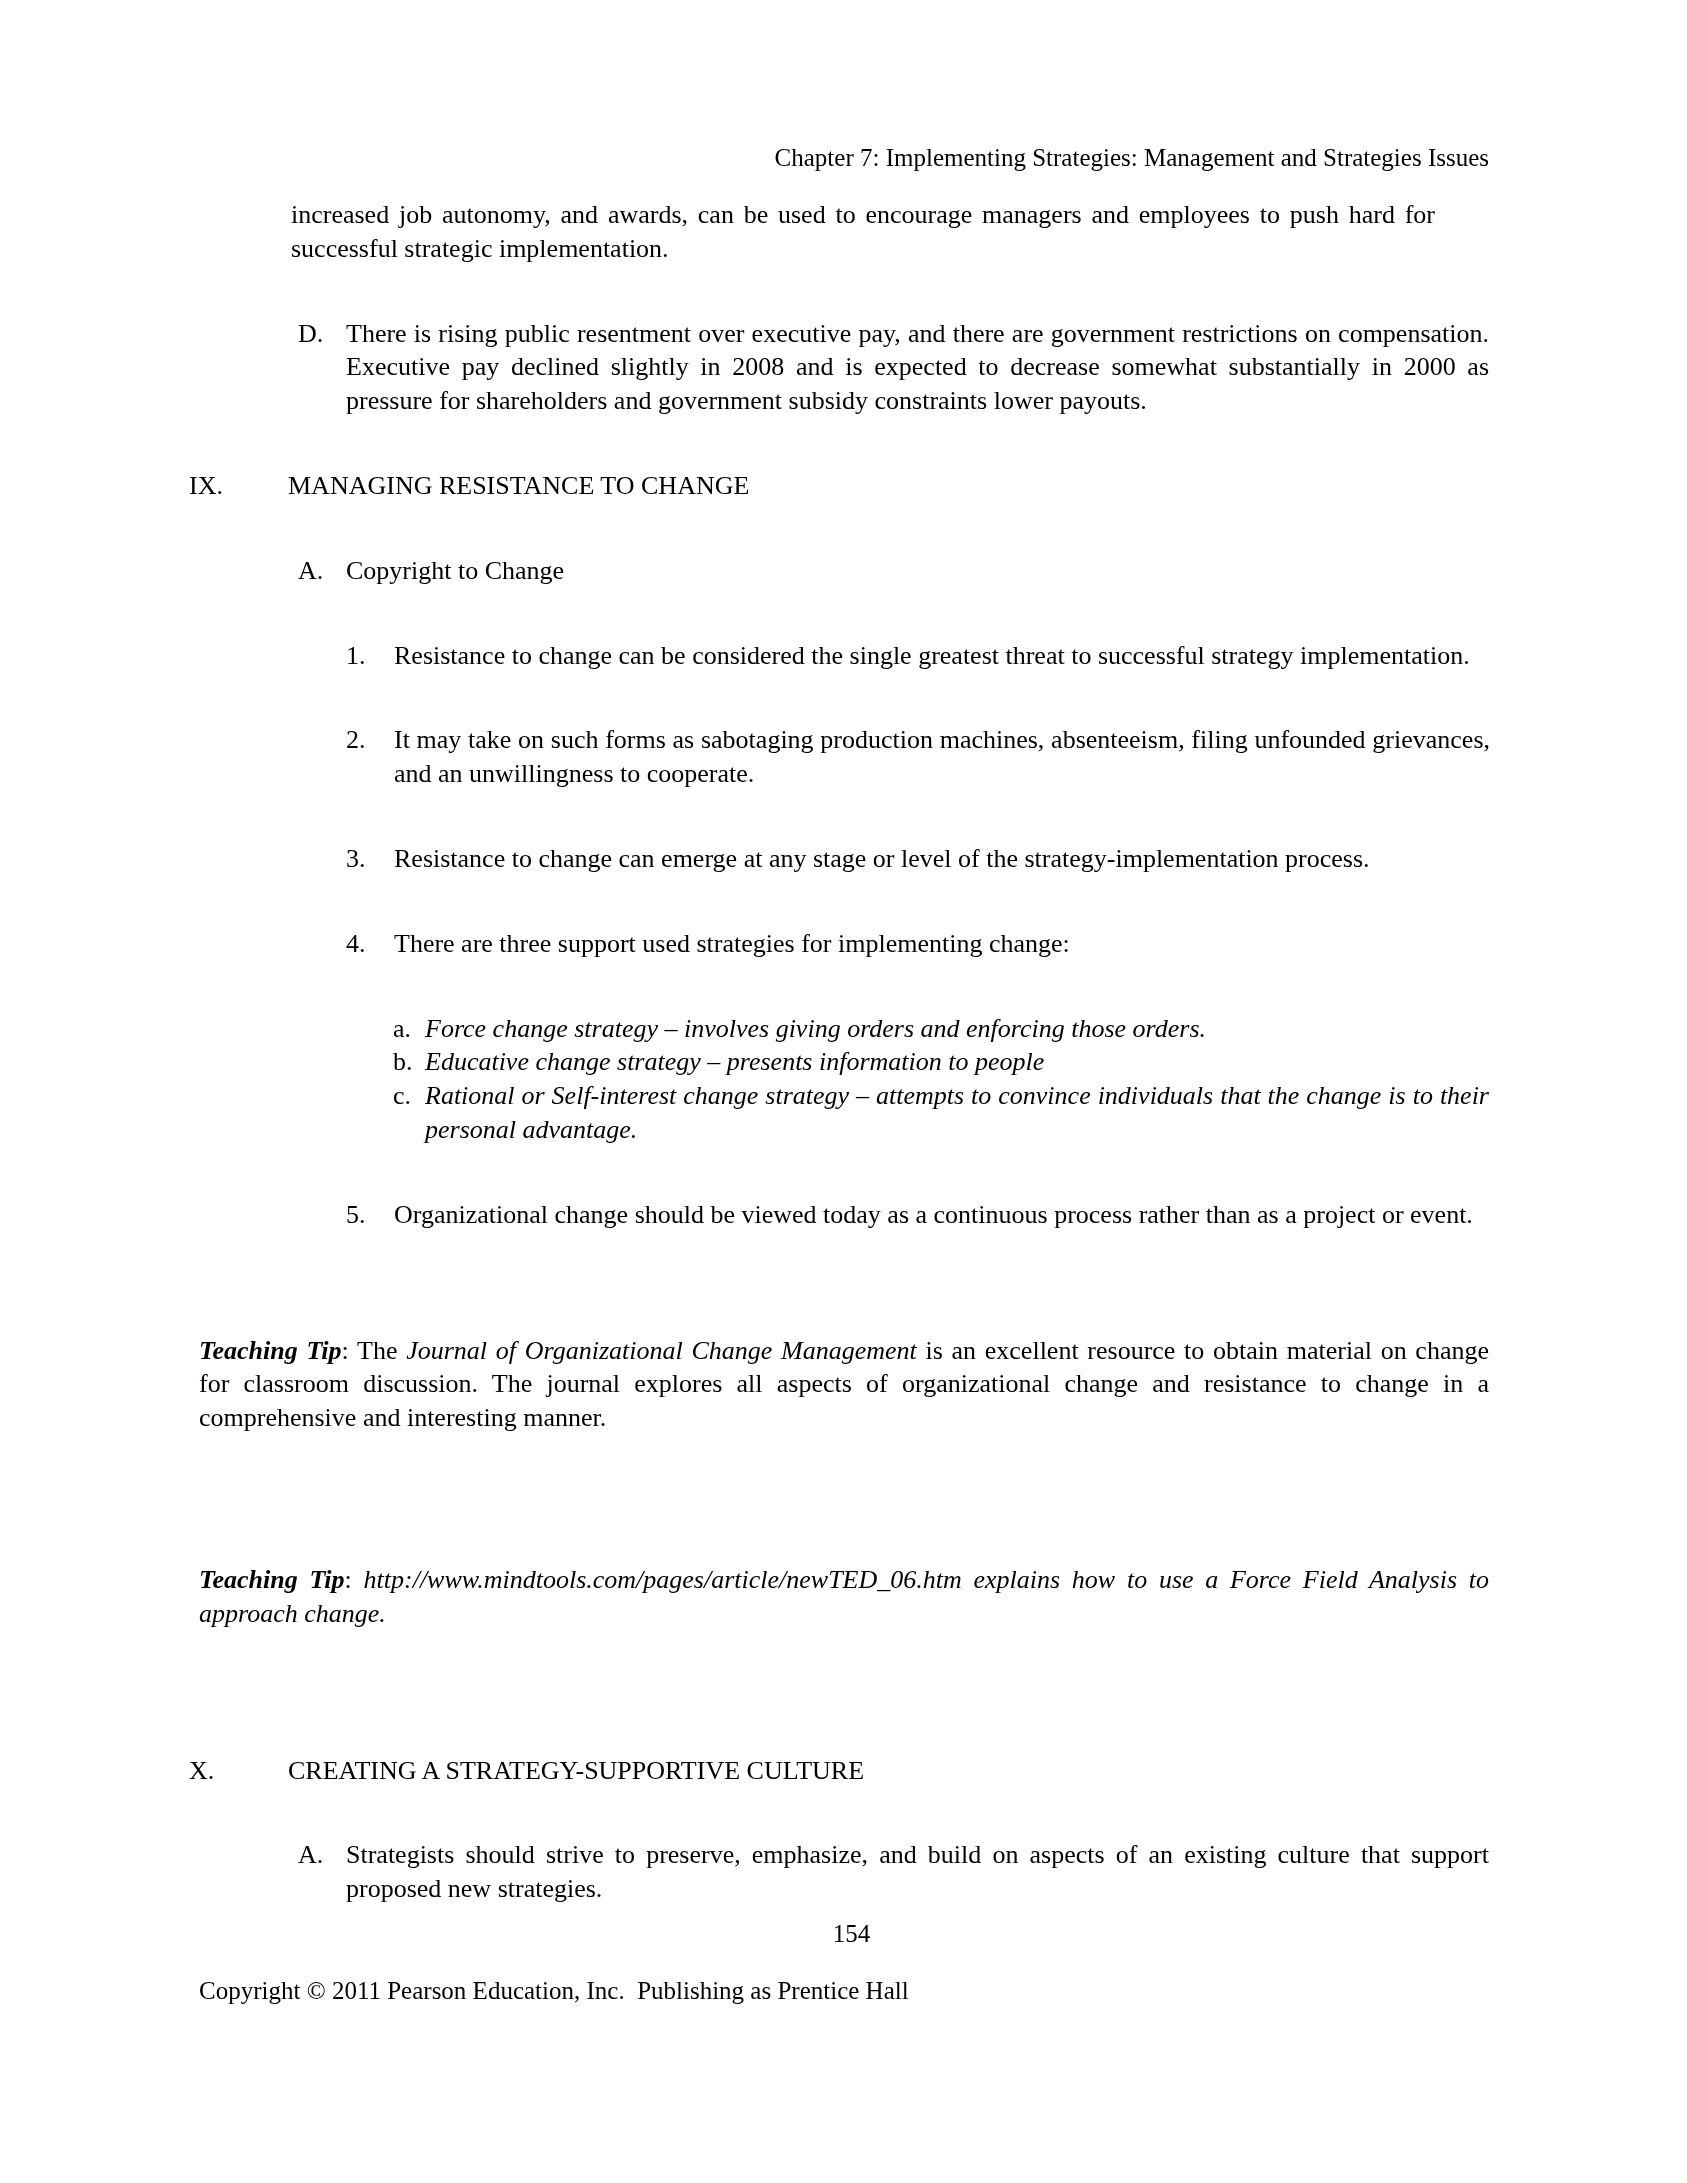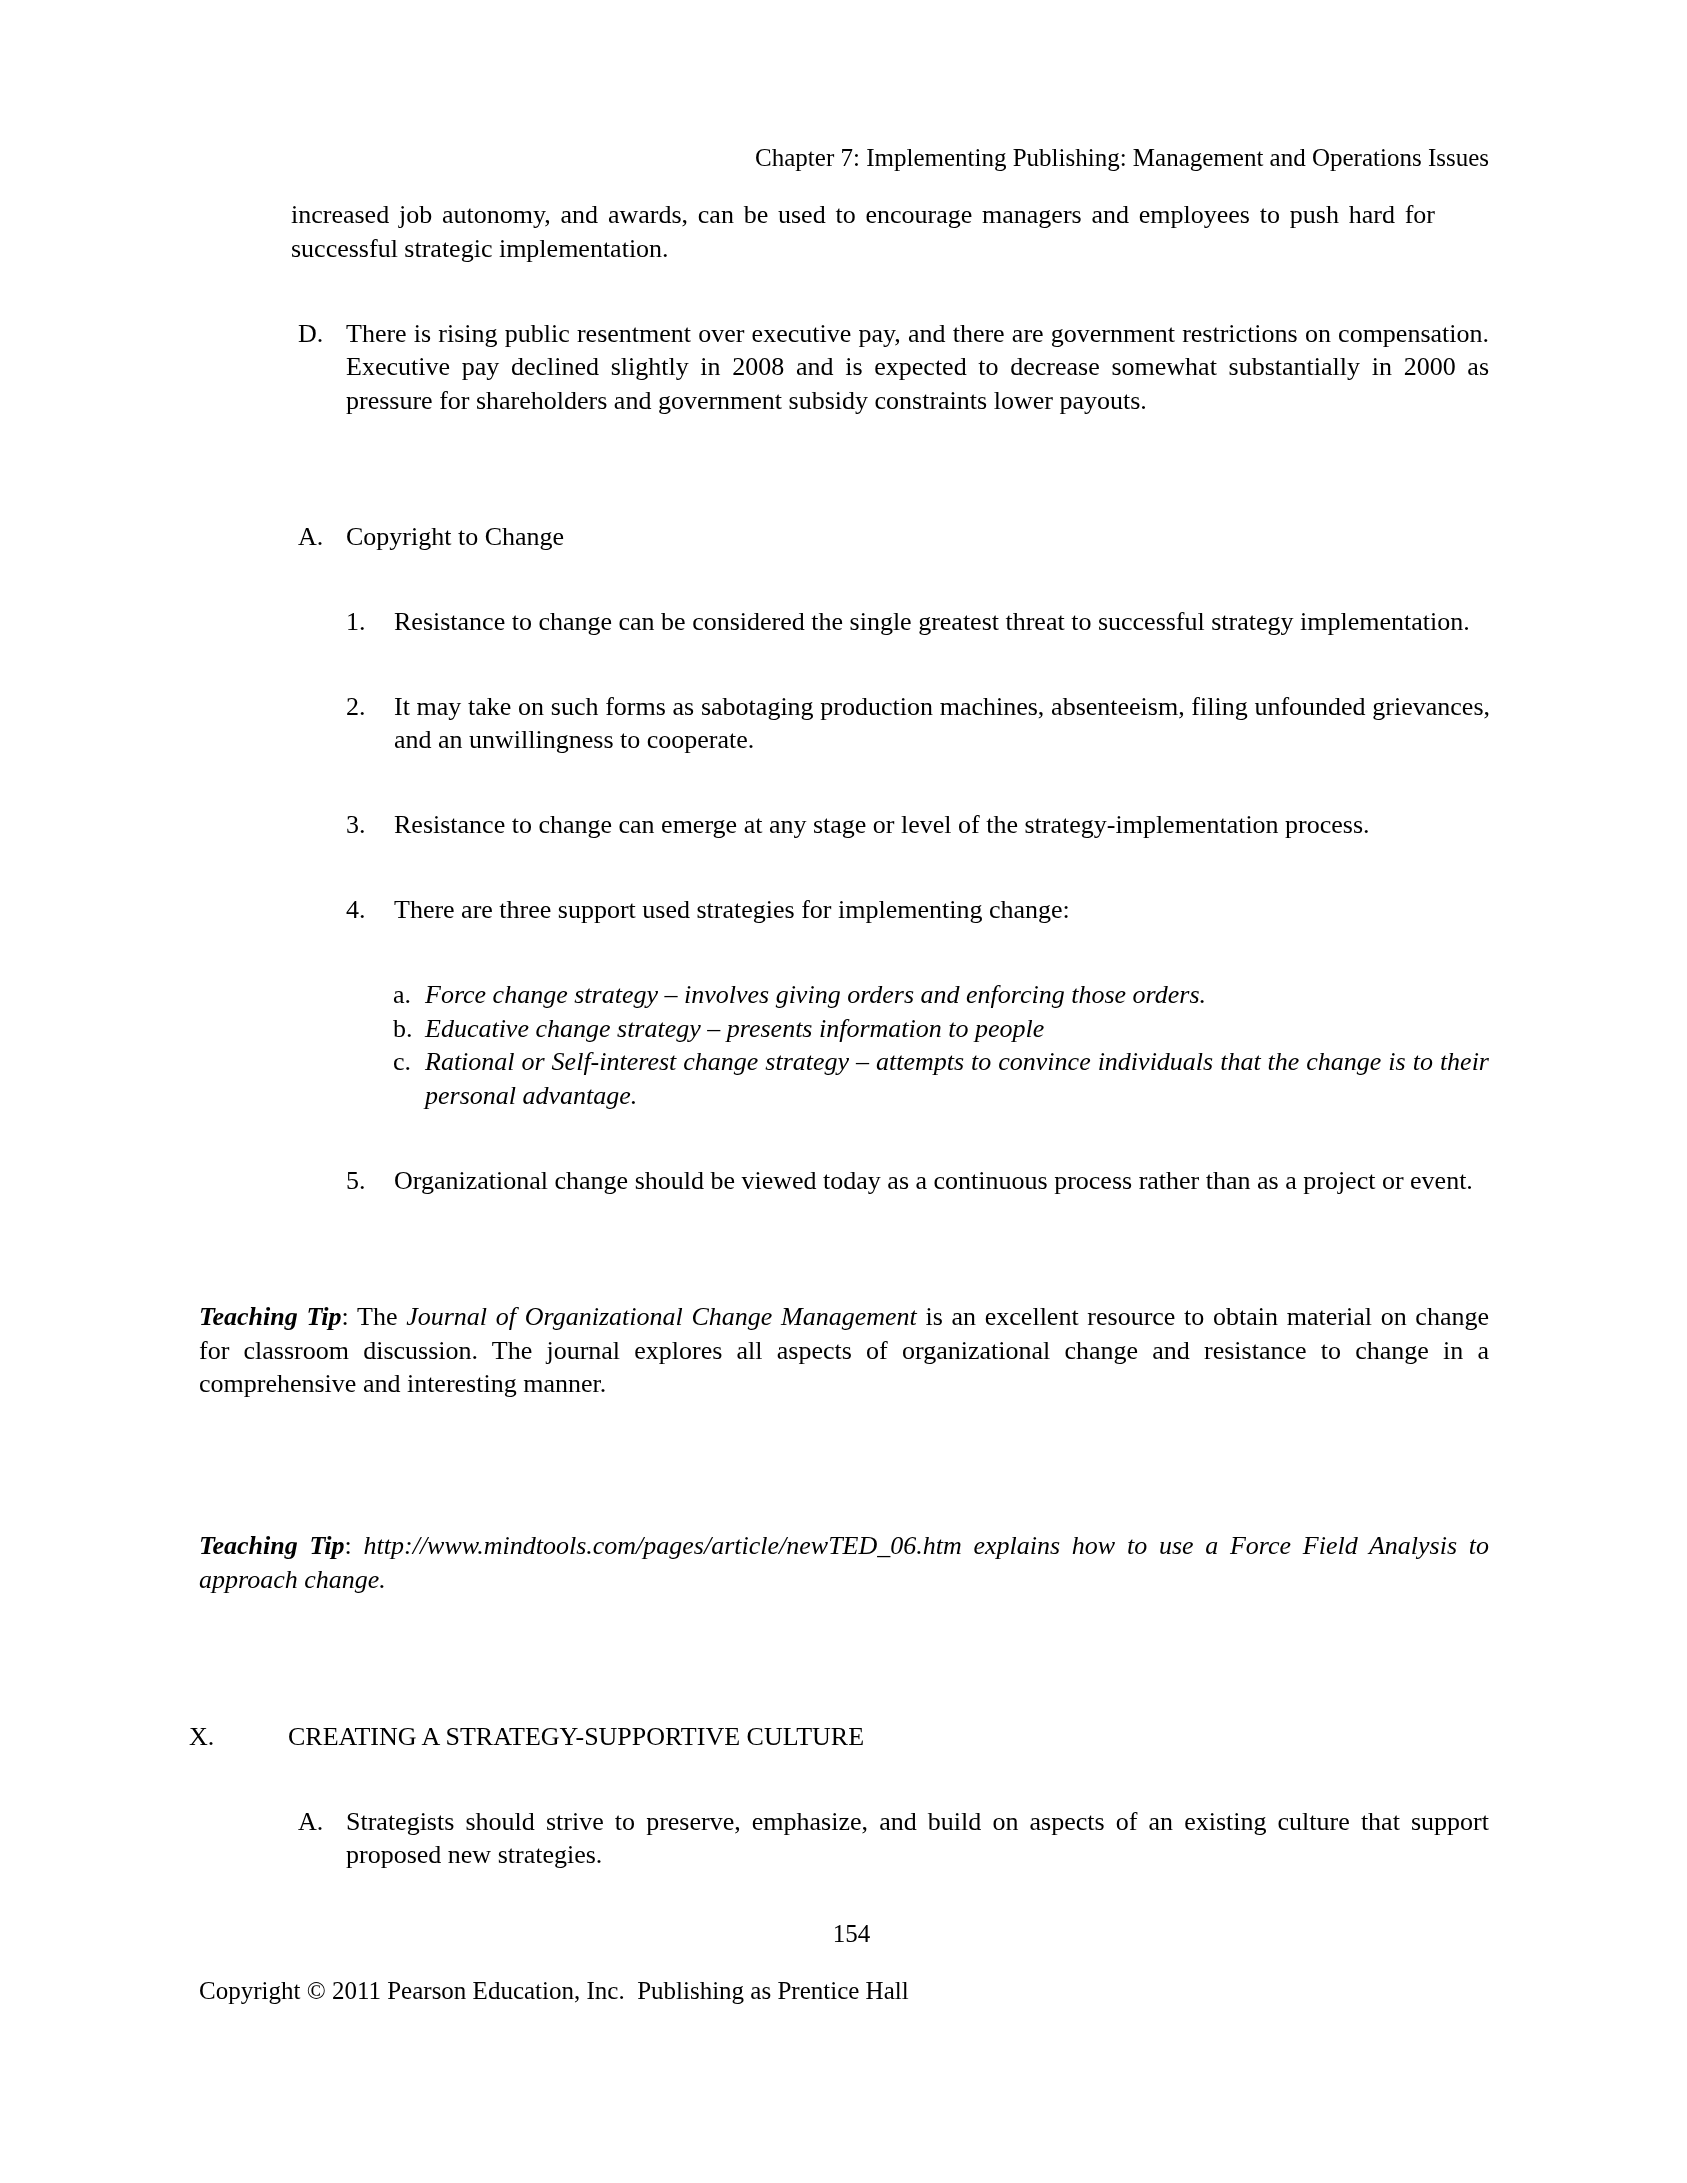--- a/index.html
+++ b/index.html
@@ -150,33 +150,37 @@
     white-space: pre;
   }
 </style>
 </head>
 <body>
 
 <div class="page">
 
   <div class="content">
 
-    <div class="running-head">Chapter 7: Implementing Publishing: Management and Operations Issues</div>
+    <div class="running-head">Chapter 7: Implementing Strategies: Management and Strategies Issues</div>
 
     <p class="para lead">increased job autonomy, and awards, can be used to encourage managers and employees to push hard for successful strategic implementation.</p>
 
     <div class="sp-lg"></div>
 
     <div class="item lvl-alpha">
       <span class="marker">D.</span>
       <span class="body">There is rising public resentment over executive pay, and there are government restrictions on compensation. Executive pay declined slightly in 2008 and is expected to decrease somewhat substantially in 2000 as pressure for shareholders and government subsidy constraints lower payouts.</span>
     </div>
 
     <div class="sp-lg"></div>
 
+    <div class="section-heading">
+      <span class="marker">IX.</span>
+      <span class="body">MANAGING RESISTANCE TO CHANGE</span>
+    </div>
 
     <div class="sp-lg"></div>
 
     <div class="item lvl-alpha">
       <span class="marker">A.</span>
       <span class="body">Copyright to Change</span>
     </div>
 
     <div class="sp-lg"></div>
 

